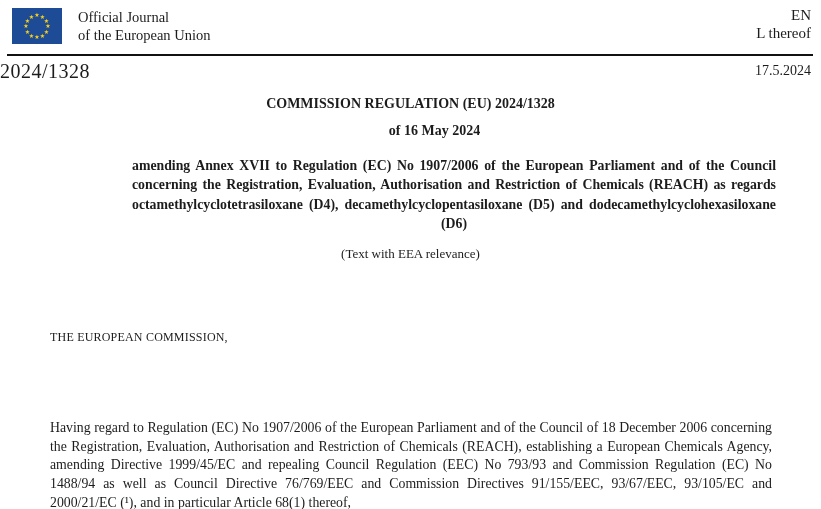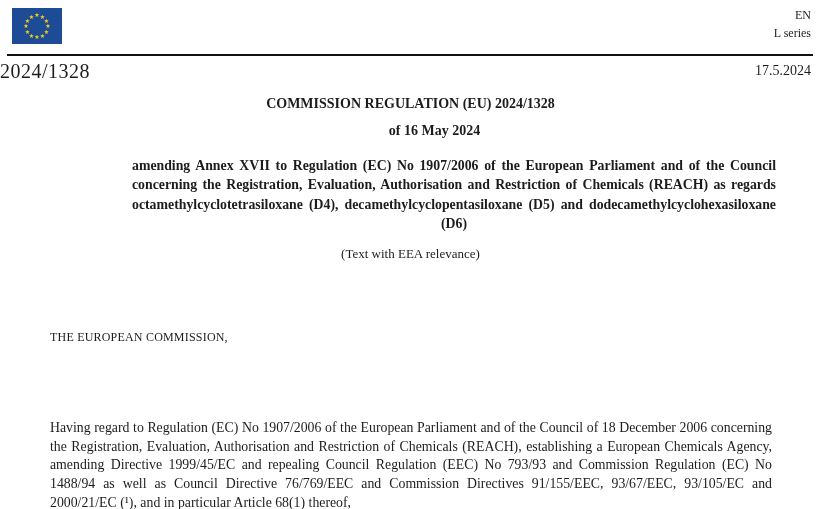--- a/index.html
+++ b/index.html
@@ -25,21 +25,21 @@
     position: absolute;
     left: 78px; top: 9px;
     font-size: 14.5px;
     line-height: 17.5px;
     color: #1c1c1c;
   }
   .lang-block {
     position: absolute;
     right: 10px; top: 7px;
     text-align: right;
-    font-size: 12px;
+    font-size: 15px;
     line-height: 17.5px;
   }
 
   .head-rule {
     position: absolute;
     left: 7px; top: 54px;
     width: 806px; height: 2px;
     background: #111111;
   }
 
@@ -131,24 +131,28 @@
         <text x="30.50" y="29.63" text-anchor="middle" font-size="6" fill="#f7d117">★</text>
         <text x="25.00" y="31.10" text-anchor="middle" font-size="6" fill="#f7d117">★</text>
         <text x="19.50" y="29.63" text-anchor="middle" font-size="6" fill="#f7d117">★</text>
         <text x="15.47" y="25.60" text-anchor="middle" font-size="6" fill="#f7d117">★</text>
         <text x="14.00" y="20.10" text-anchor="middle" font-size="6" fill="#f7d117">★</text>
         <text x="15.47" y="14.60" text-anchor="middle" font-size="6" fill="#f7d117">★</text>
         <text x="19.50" y="10.57" text-anchor="middle" font-size="6" fill="#f7d117">★</text>
       </g>
   </svg>
 
+  <div class="journal-title">
+    <div>Official Journal</div>
+    <div>of the European Union</div>
+  </div>
 
   <div class="lang-block">
     <div>EN</div>
-    <div>L series</div>
+    <div>L thereof</div>
   </div>
 
   <div class="head-rule"></div>
 
   <div class="doc-number">2024/1328</div>
   <div class="doc-date">17.5.2024</div>
 
   <div class="title-line1">COMMISSION REGULATION (EU) 2024/1328</div>
   <div class="title-line2">of 16 May 2024</div>
   <div class="title-subject">amending Annex XVII to Regulation (EC) No 1907/2006 of the European Parliament and of the Council concerning the Registration, Evaluation, Authorisation and Restriction of Chemicals (REACH) as regards octamethylcyclotetrasiloxane (D4), decamethylcyclopentasiloxane (D5) and dodecamethylcyclohexasiloxane (D6)</div>

